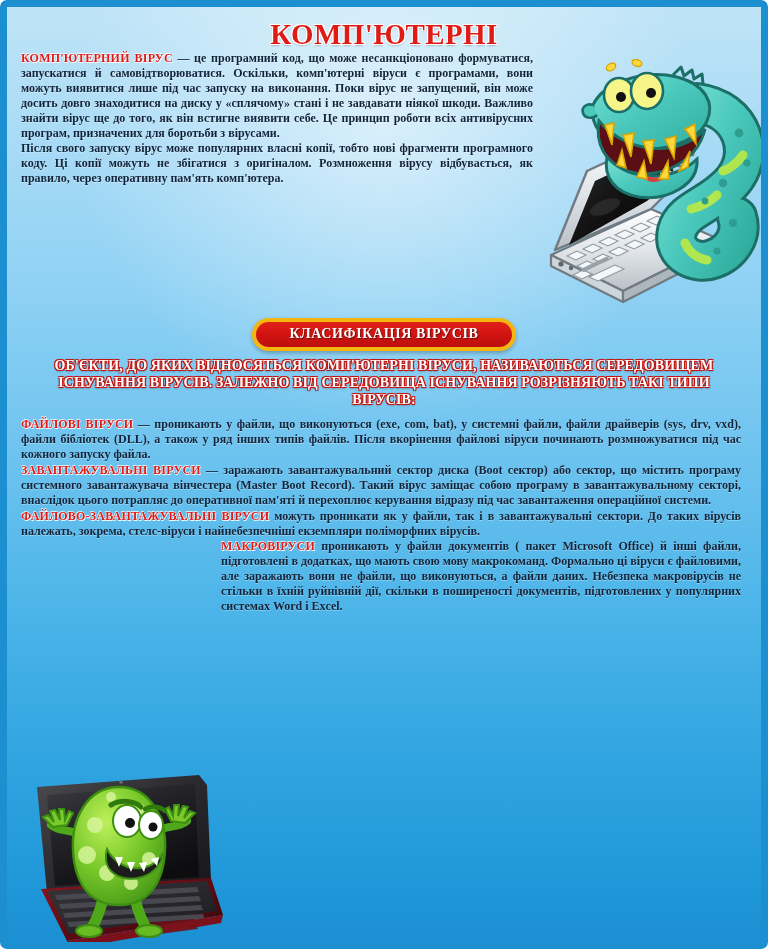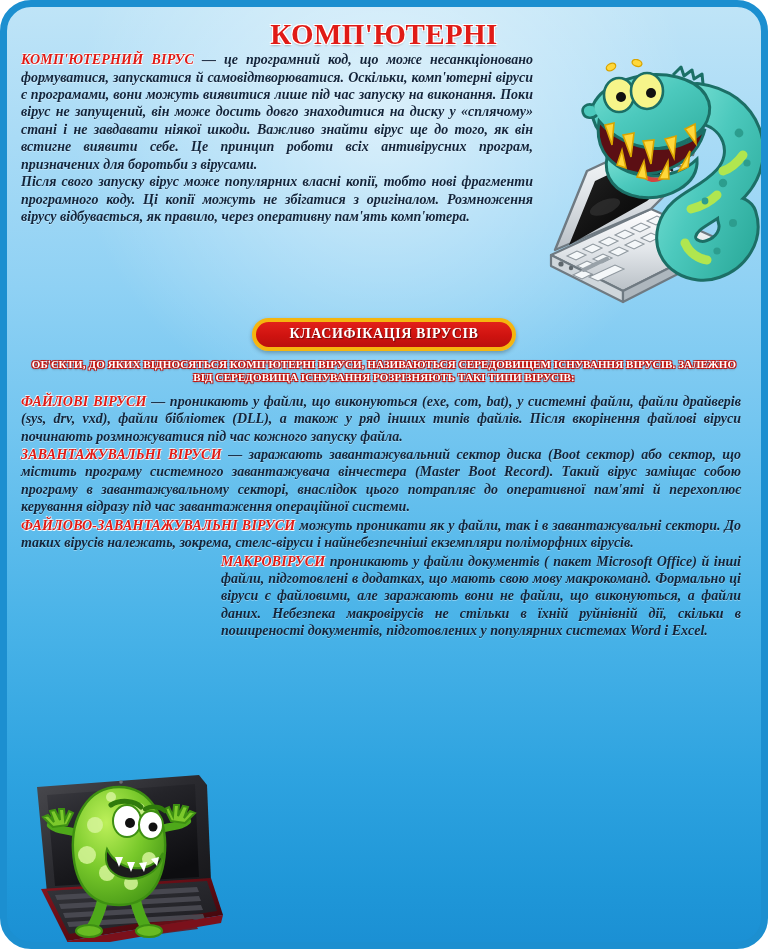--- a/index.html
+++ b/index.html
@@ -12,21 +12,21 @@
   #poster{
     position:relative;
     width:768px;height:949px;
     box-sizing:border-box;
     background:#ffffff;
   }
   
   .frame{
     position:absolute;inset:0;
     border:7px solid #1c8fd0;
-    border-radius:31px;
+    border-radius:7px;
     box-sizing:border-box;
     background:linear-gradient(180deg,
         #bfe4f7 0%,
         #a9dbf6 14%,
         #8fd1f4 30%,
         #6dc3ef 48%,
         #49b3e8 66%,
         #2ea3e0 82%,
         #1f97d8 94%,
         #1b90d4 100%);
@@ -64,27 +64,26 @@
       1px -1px 0 #ffffff, -1px -1px 0 #ffffff,
       0 2px 2px rgba(0,0,0,0.22);
     text-transform:uppercase;
   }
   .title .l2{display:block;}
 
   
   .para{
     font-family:"Liberation Serif", serif;
     font-weight:bold;
-    font-size:14px;
+    font-size:12px;
     line-height:1.245;
     color:#13243a;
     text-align:justify;
     margin:0 6px 1px 0;
     text-shadow:0 1px 0 rgba(255,255,255,0.35);
-    font-style:italic;
   }
   .para.tight{margin-bottom:0;}
   .hdr{
     color:#e01b16;
     font-weight:bold;
     text-transform:uppercase;
     -webkit-text-stroke:0.45px #ffffff;
     paint-order:stroke fill;
     text-shadow:0.7px 0.7px 0 rgba(255,255,255,.9), -0.6px -0.6px 0 rgba(255,255,255,.7);
     letter-spacing:0.2px;
@@ -119,21 +118,21 @@
     text-transform:uppercase;
     box-shadow:0 2px 4px rgba(0,0,0,0.28);
     text-shadow:1px 1px 1px rgba(0,0,0,0.45);
   }
 
   
   .white-head{
     text-align:center;
     font-family:"Liberation Serif", serif;
     font-weight:bold;
-    font-size:11px;
+    font-size:14px;
     line-height:1.21;
     color:#ffffff;
     text-transform:uppercase;
     letter-spacing:0.1px;
     margin:0 4px 8px 4px;
     text-shadow:
       1px 1px 0 #c21510, -1px 1px 0 #c21510,
       1px -1px 0 #c21510, -1px -1px 0 #c21510,
       0 0 2px rgba(180,20,15,0.8),
       0 2px 2px rgba(0,0,0,0.25);

